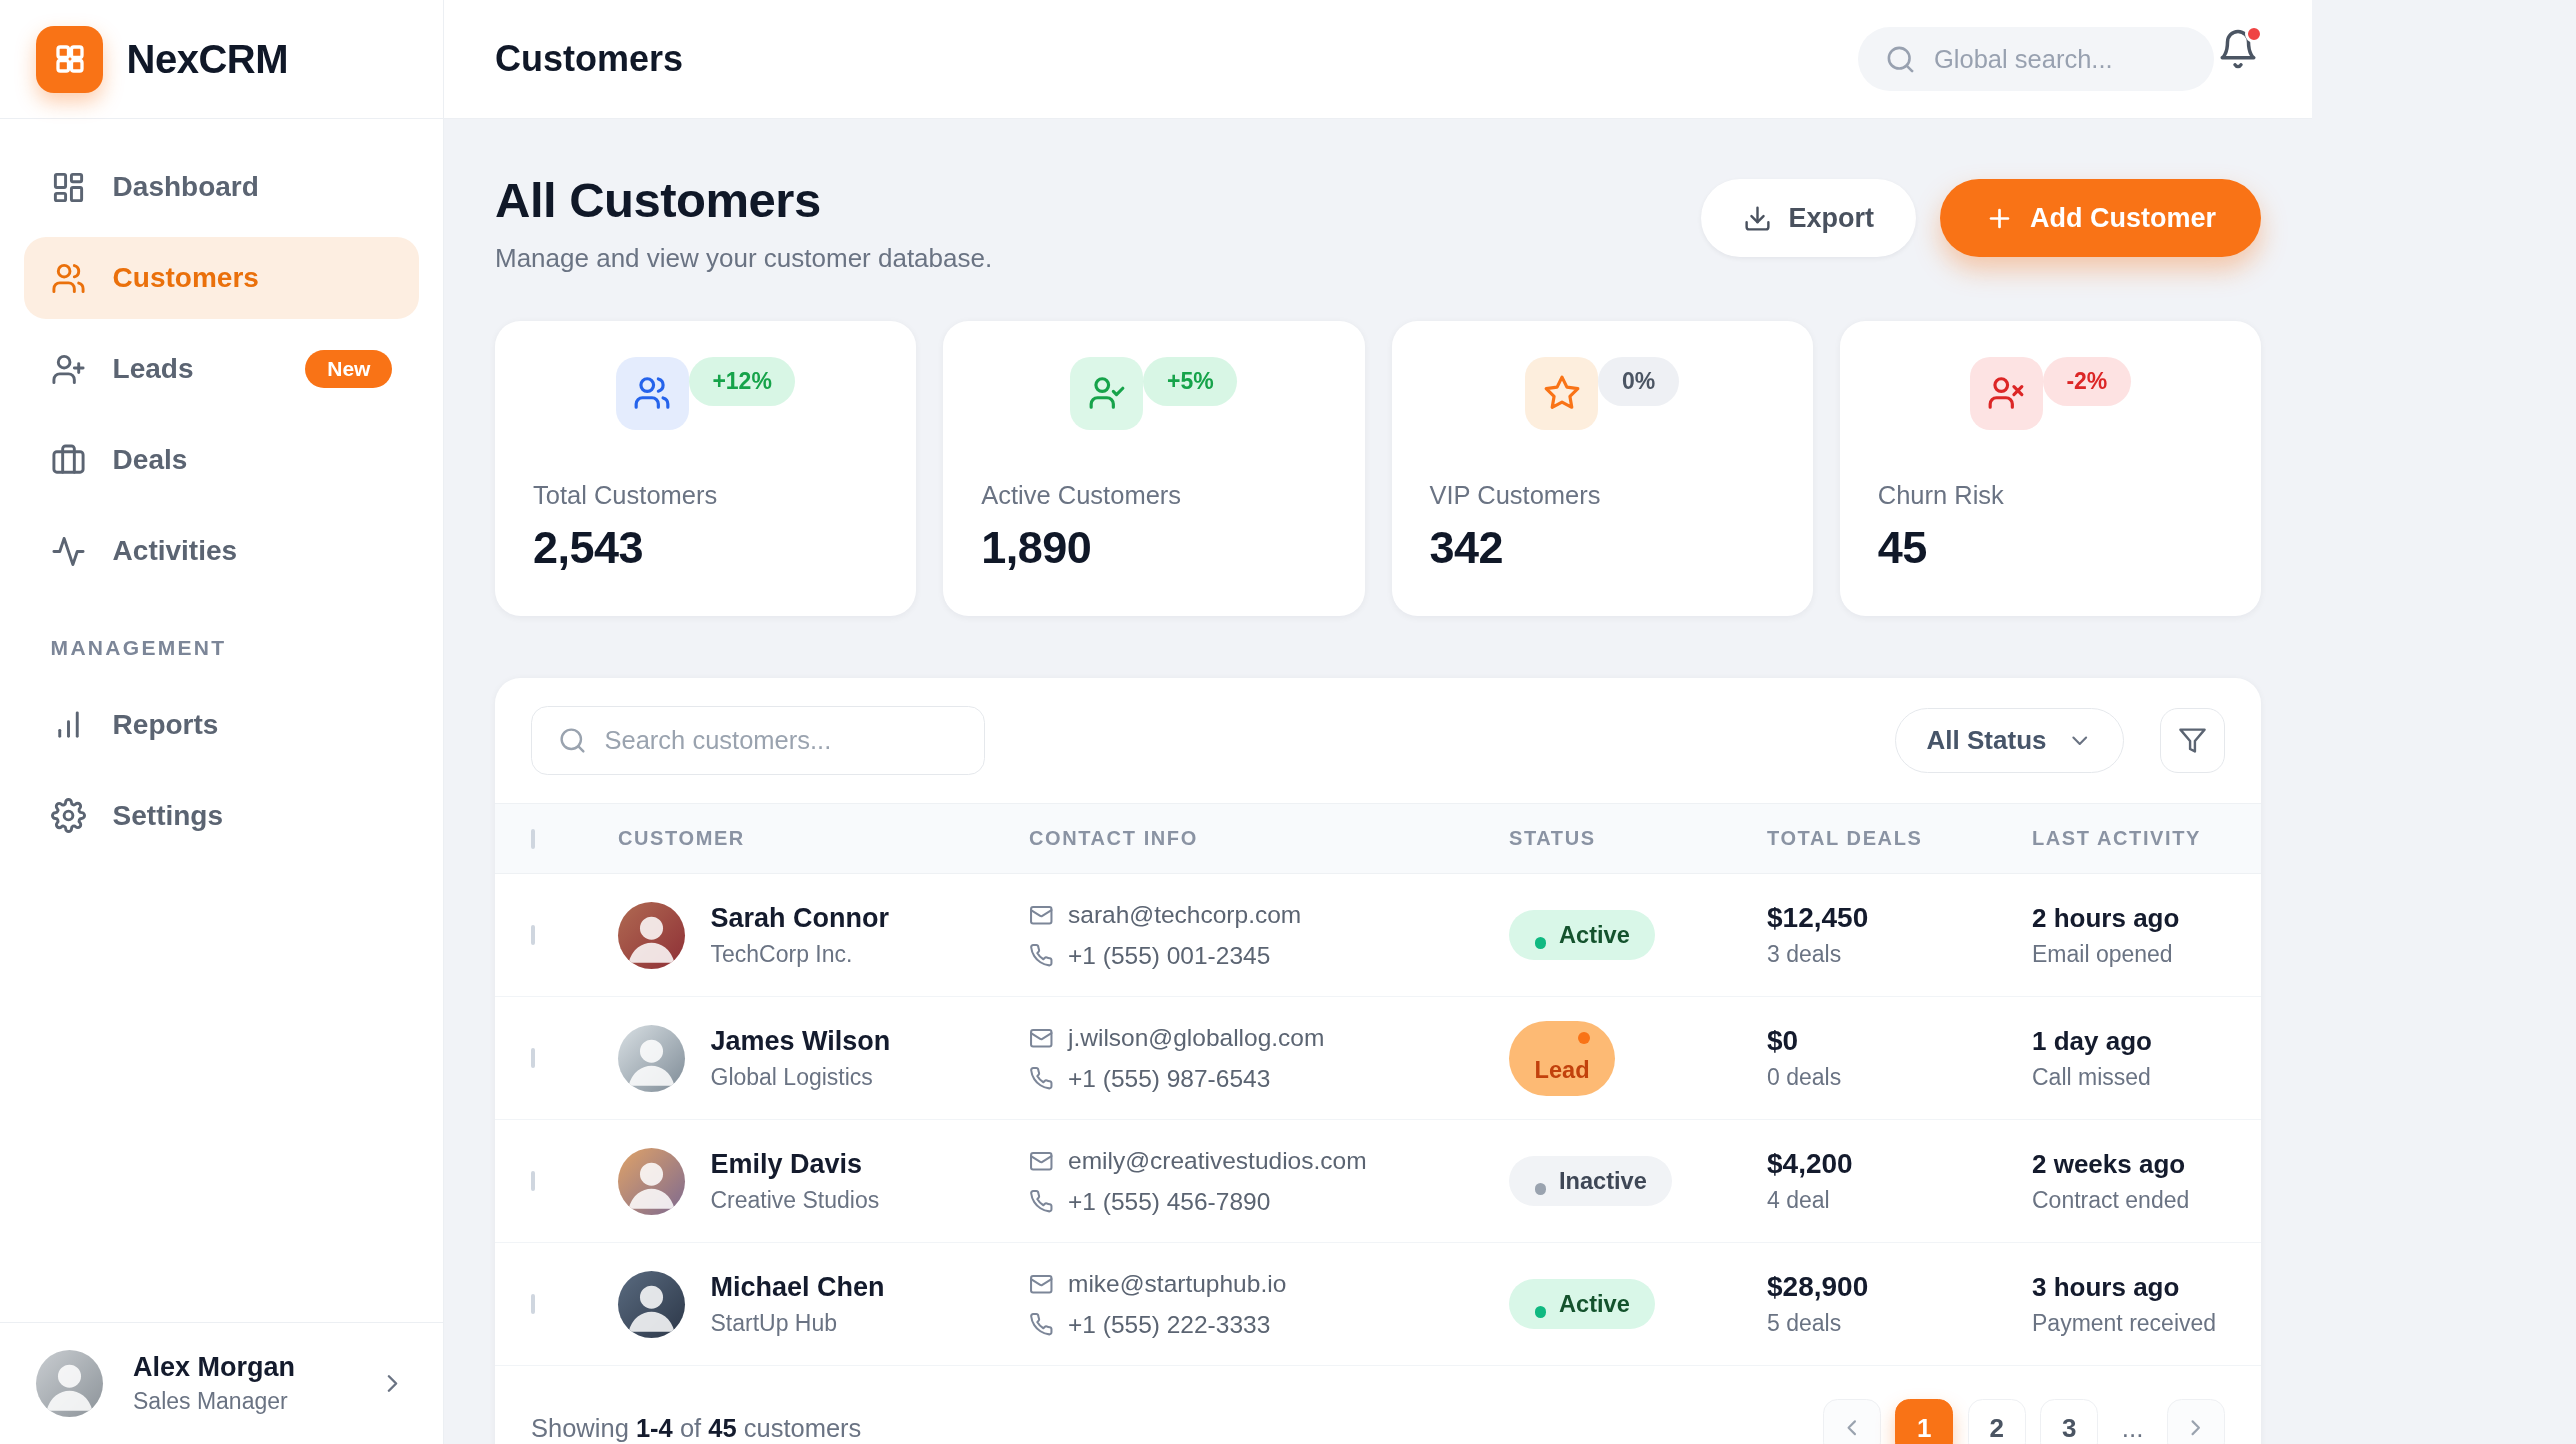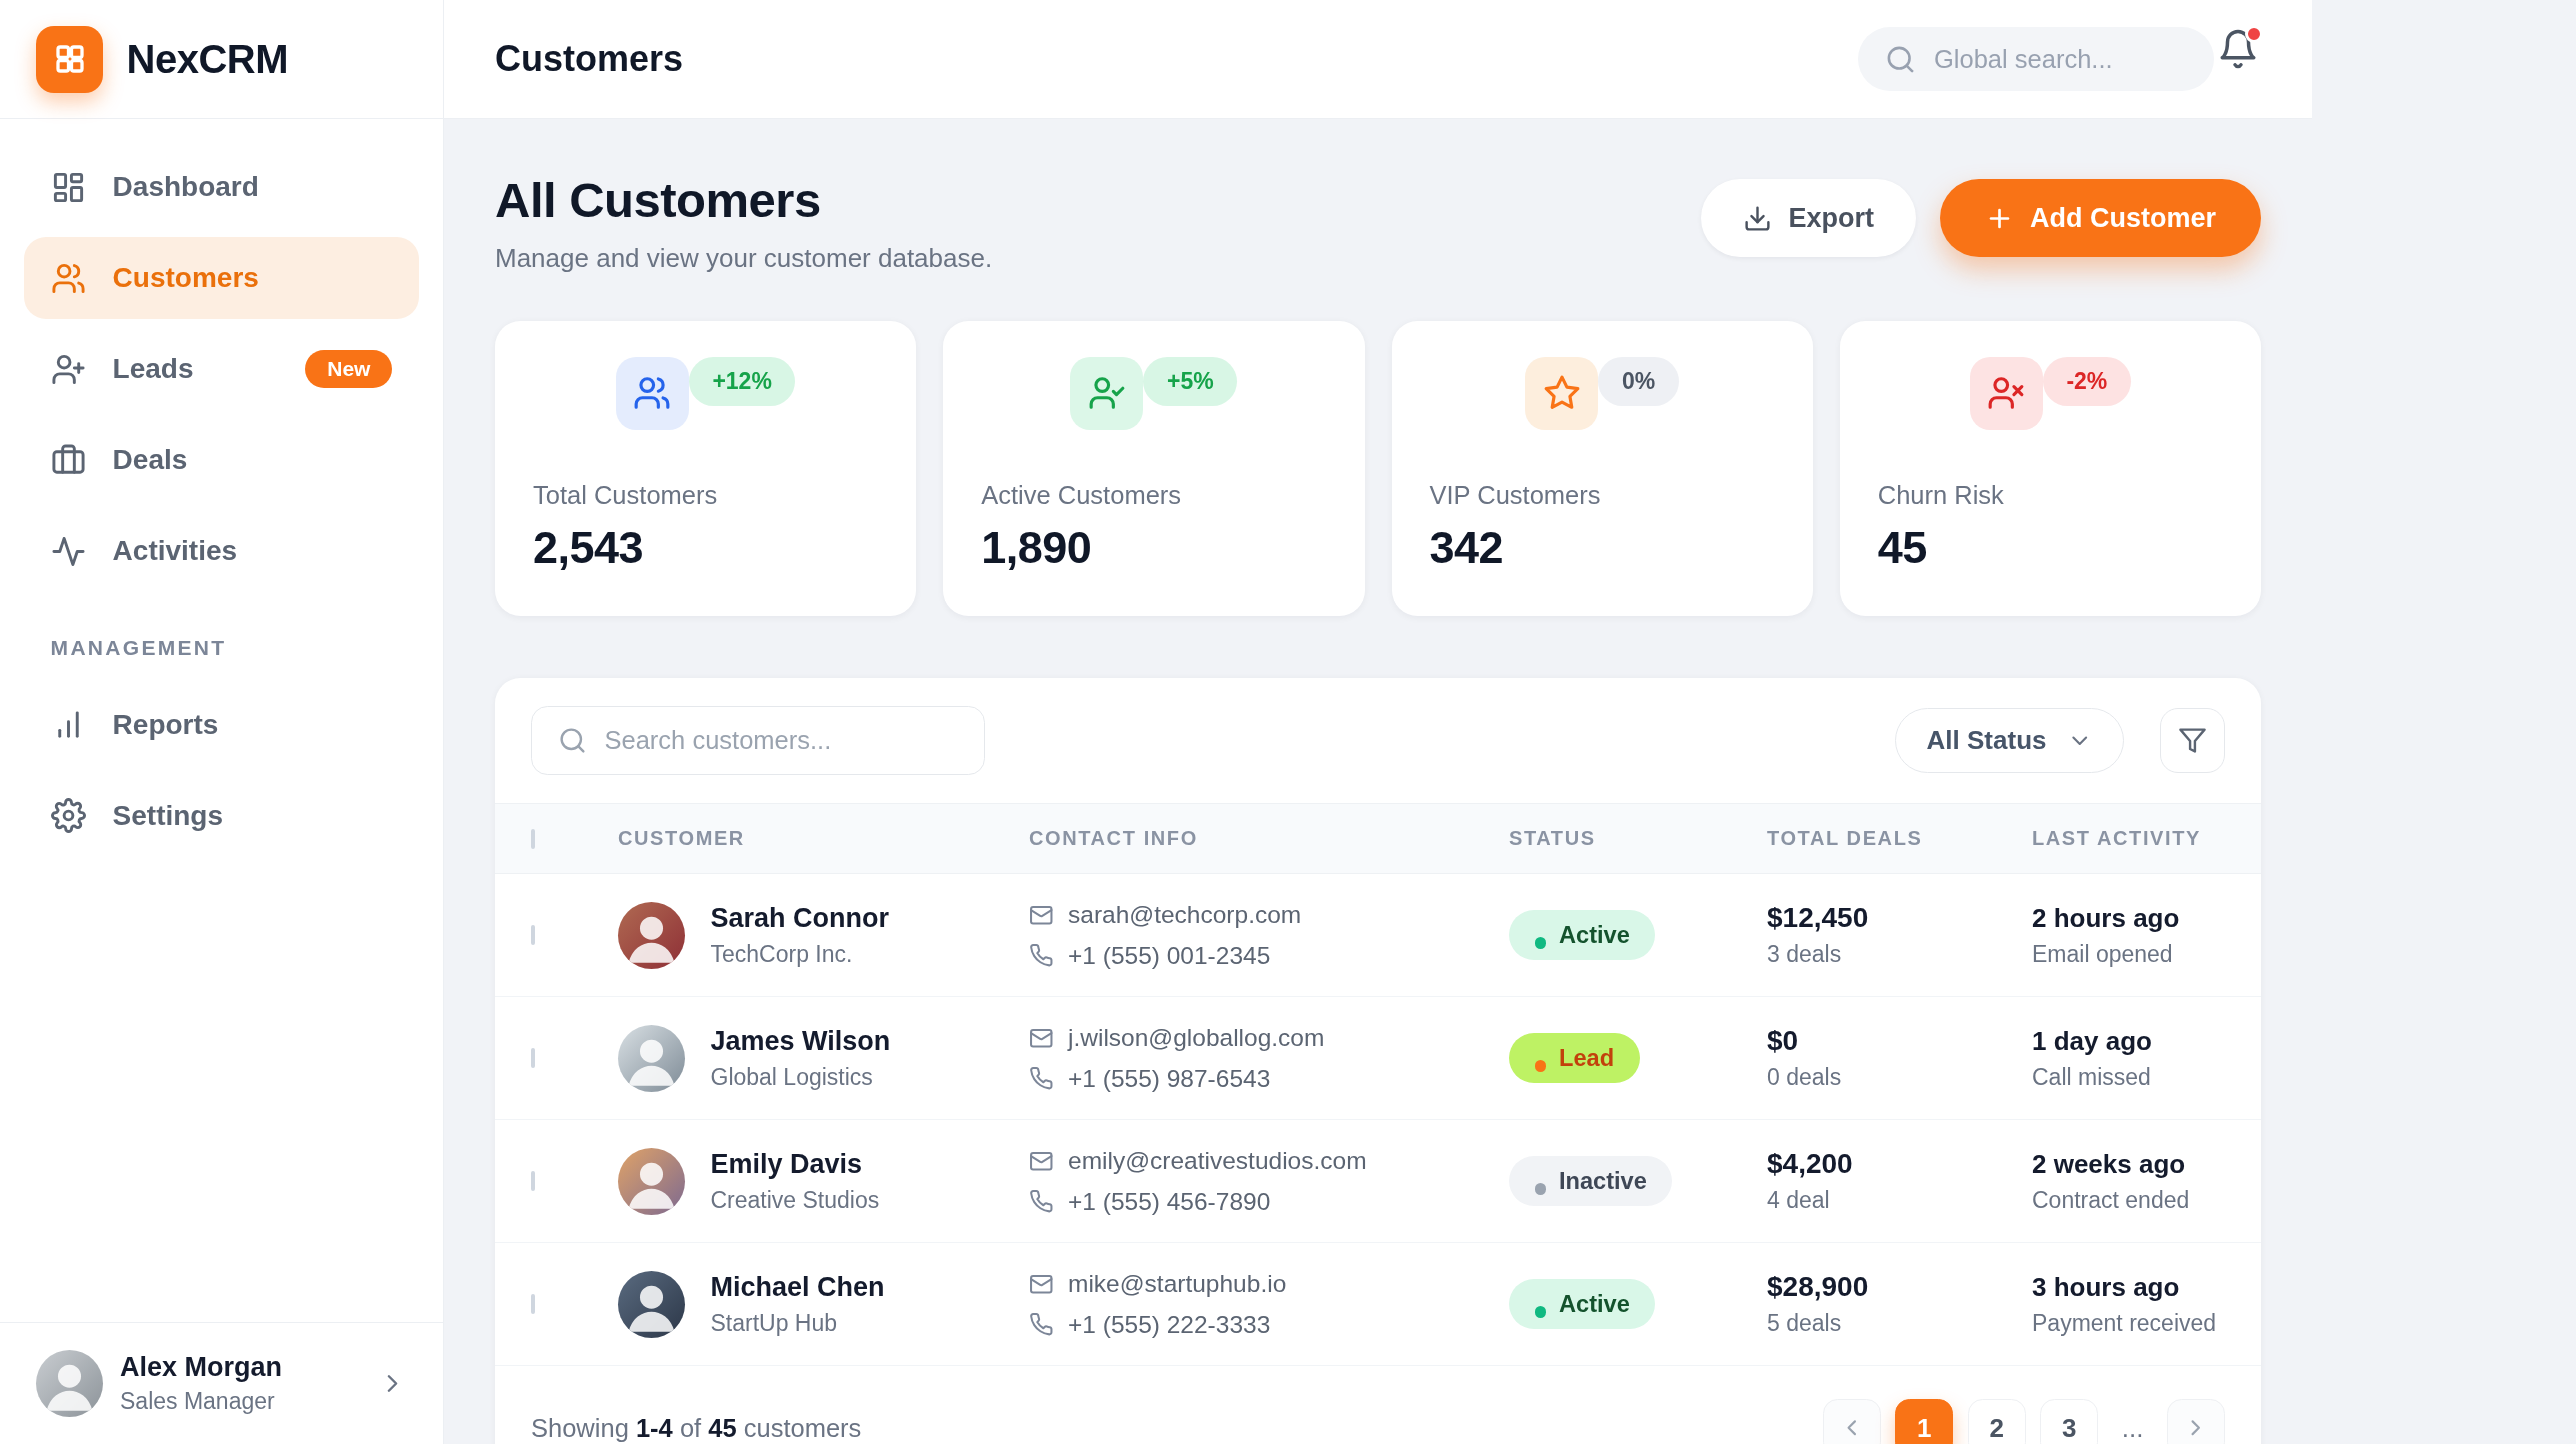--- a/index.html
+++ b/index.html
@@ -50,21 +50,21 @@
   .nav-item.active{background:#FDEEE1;color:var(--accent-dark);}
   .new-badge{
     margin-left:auto;background:var(--accent);color:#fff;font-size:21px;font-weight:700;
     padding:7.3px 22px;border-radius:908px;
   }
   .section-label{
     margin:44px 0 23.6px 27px;font-size:21px;font-weight:700;letter-spacing:2.3px;
     color:#7C8698;text-transform:uppercase;
   }
   .profile{
-    border-top:1.8px solid var(--hair);padding:27px 36px;display:flex;align-items:center;gap:17px;
+    border-top:1.8px solid var(--hair);padding:27px 36px;display:flex;align-items:center;gap:30px;
     cursor:pointer;
   }
   .avatar{
     width:67px;height:67px;border-radius:50%;overflow:hidden;flex-shrink:0;position:relative;
   }
   .avatar svg{width:100%;height:100%;display:block;}
   .av-alex{background:linear-gradient(135deg,#C9CDD1,#8C9399);}
   .av-sarah{background:linear-gradient(135deg,#B06A52,#8E2F36);}
   .av-james{background:linear-gradient(135deg,#D9E0E4,#7E8B96);}
   .av-emily{background:linear-gradient(135deg,#E0A368,#7D6990);}
@@ -191,21 +191,21 @@
   .contact-line{display:flex;align-items:center;gap:14.5px;font-size:24.5px;color:#5B6472;}
   .contact-line + .contact-line{margin-top:12.7px;}
   .contact-line svg{width:24.5px;height:24.5px;color:#7C8698;flex-shrink:0;}
   .badge{
     display:inline-flex;align-items:flex-end;gap:12.7px;border-radius:908px;
     padding:11.8px 25.5px;font-size:23.6px;font-weight:700;
   }
   .badge .dot{width:11.8px;height:11.8px;border-radius:50%;}
   .st-active{background:#D9F7E8;color:#14532D;}
   .st-active .dot{background:#10B981;}
-  .st-lead{background:#bef264;color:#C2410C;}
+  .st-lead{background:#fdba74;color:#C2410C;flex-direction:column;}
   .st-lead .dot{background:#F97316;}
   .st-inactive{background:#F1F3F6;color:#3F4756;}
   .st-inactive .dot{background:#9AA3AF;}
   .deals-value{font-size:28px;font-weight:800;color:var(--ink);}
   .deals-count{font-size:23px;color:var(--muted);margin-top:7.3px;}
   .act-time{font-size:26px;font-weight:700;color:var(--ink);}
   .act-desc{font-size:23px;color:var(--muted);margin-top:7.3px;}
   .row-actions{display:flex;justify-content:flex-end;gap:31px;}
   .icon-btn{background:none;border:none;cursor:pointer;color:#6F7886;width:31px;height:31px;padding:0;}
   .icon-btn svg{width:29px;height:29px;}

